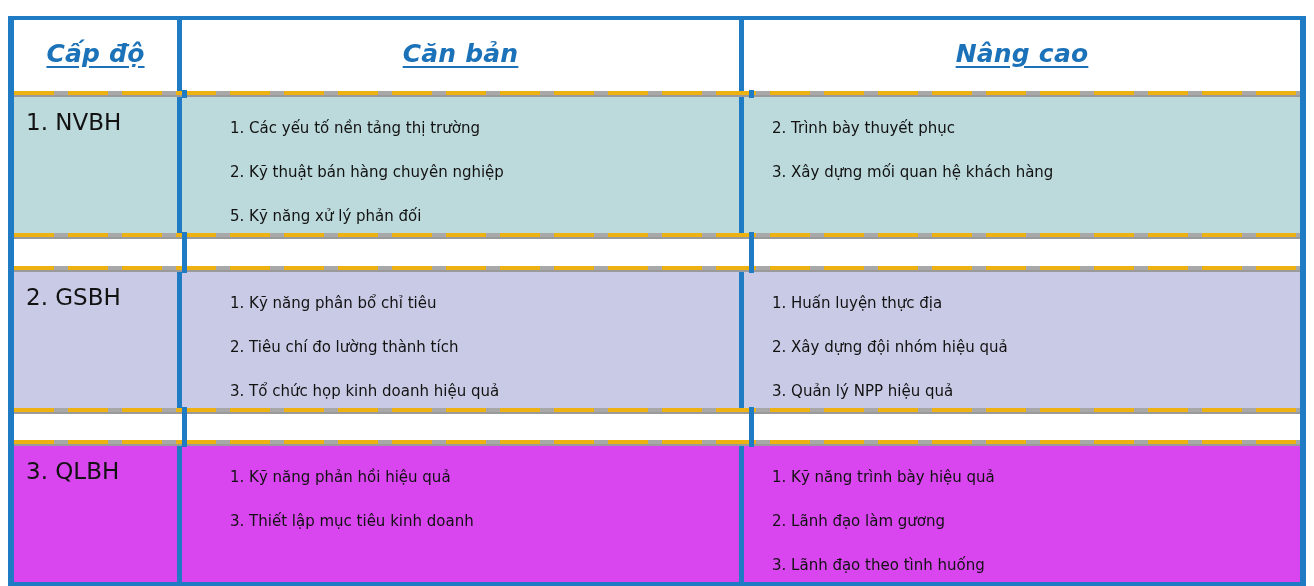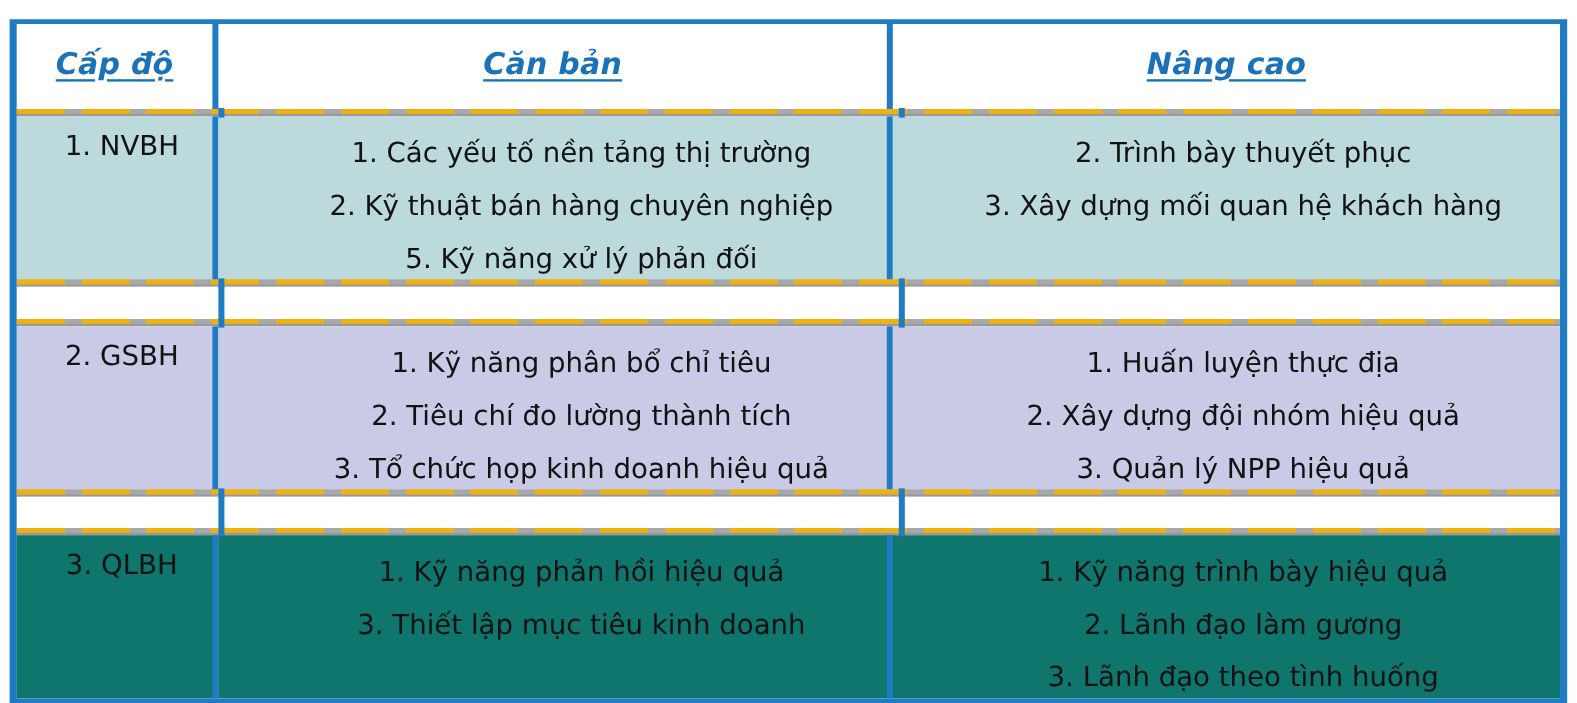--- a/index.html
+++ b/index.html
@@ -128,42 +128,41 @@
     background: #1f7cc4;
     z-index: 3;
   }
 
   
   .row-data {
     height: 136px;
   }
   .row-data .cell {
     padding: 9px 0 0 0;
-    text-align: center;
   }
   .row-data.r-nvbh .cell { background: #bcd9dc; }
   .row-data.r-gsbh .cell { background: #c9cbe6; }
-  .row-data.r-qlbh .cell { background: #0f766e; }
+  .row-data.r-qlbh .cell { background: #d946ef; }
 
   .level-label {
     font-size: 23px;
     color: #121212;
     padding-left: 12px;
     padding-top: 2px;
     line-height: 1.25;
     white-space: nowrap;
   }
 
   ol.items {
     list-style: none;
     margin: 0;
     padding: 0 0 0 48px;
   }
   ol.items li {
-    font-size: 23px;
+    font-size: 15px;
     color: #121212;
     line-height: 44px;
     white-space: nowrap;
   }
   .col-adv ol.items {
     padding-left: 28px;
   }
 </style>
 </head>
 <body>

